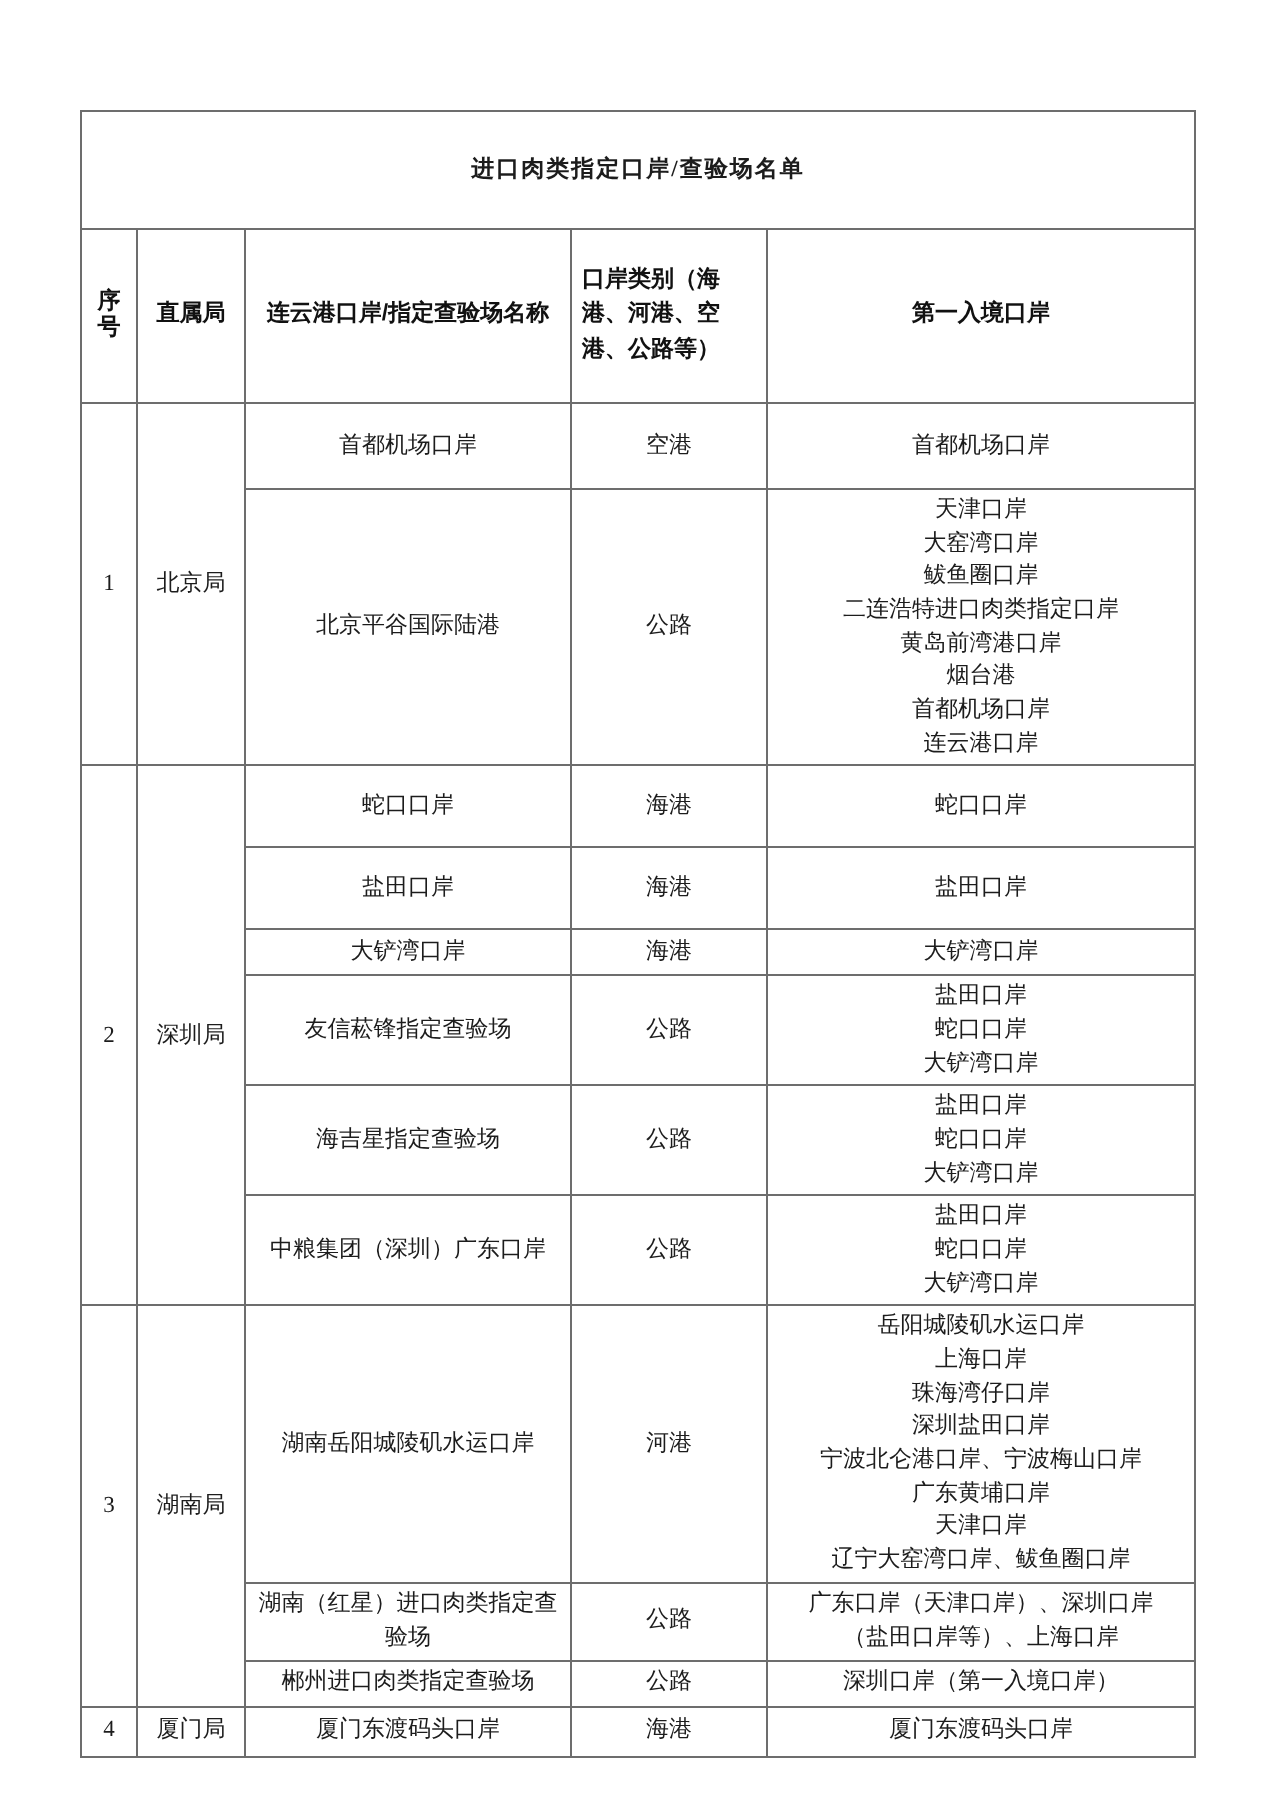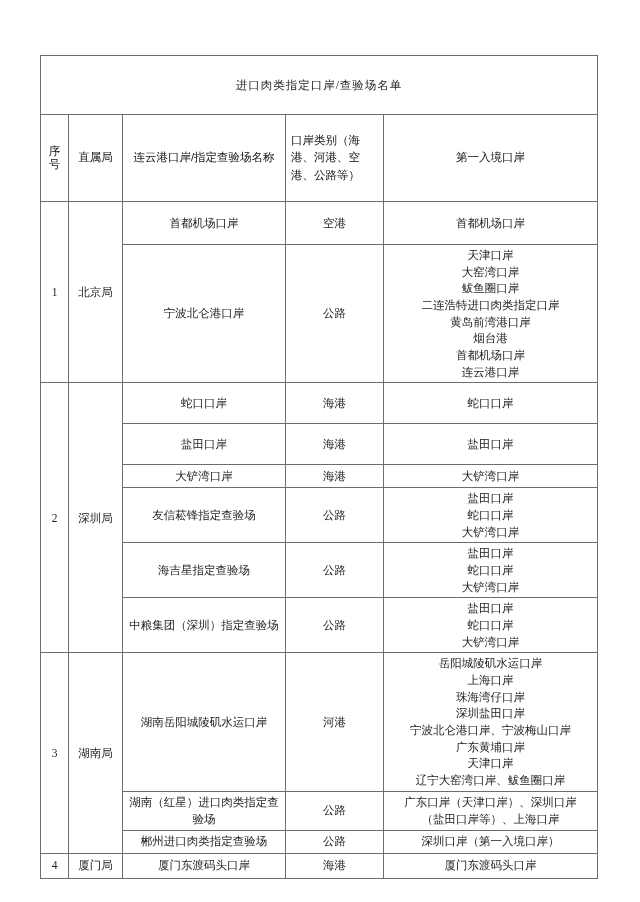--- a/index.html
+++ b/index.html
@@ -38,29 +38,29 @@
     line-height: 1.45;
     font-family: "Liberation Serif", "DejaVu Serif", serif;
     color: #1c1c1c;
   }
   
   .doc-table {
     border: 1px solid #4a4a4a;
   }
   .title-cell {
     font-family: "Liberation Sans", "DejaVu Sans", sans-serif;
-    font-weight: normal;
+    font-weight: bold;
     font-size: 20px;
     letter-spacing: 1px;
     height: 54px;
     color: #111;
   }
   .hdr td {
     font-family: "Liberation Sans", "DejaVu Sans", sans-serif;
-    font-weight: normal;
+    font-weight: bold;
     font-size: 11.5px;
     line-height: 1.5;
     height: 82px;
     color: #111;
   }
   .hdr .vertical-hdr {
     font-size: 11.5px;
     line-height: 1.15;
     letter-spacing: 0;
     padding: 0 1px;
@@ -122,21 +122,21 @@
       </tr>
 
       <tr class="row-air">
         <td class="seq-cell" rowspan="2">1</td>
         <td rowspan="2">北京局</td>
         <td>首都机场口岸</td>
         <td>空港</td>
         <td>首都机场口岸</td>
       </tr>
       <tr class="row-tall-bj">
-        <td>宁波北仑港口岸</td>
+        <td>北京平谷国际陆港</td>
         <td>公路</td>
         <td class="multi">天津口岸
 大窑湾口岸
 鲅鱼圈口岸
 二连浩特进口肉类指定口岸
 黄岛前湾港口岸
 烟台港
 首都机场口岸
 连云港口岸</td>
       </tr>
@@ -166,21 +166,21 @@
 大铲湾口岸</td>
       </tr>
       <tr class="row-3line">
         <td>海吉星指定查验场</td>
         <td>公路</td>
         <td class="multi">盐田口岸
 蛇口口岸
 大铲湾口岸</td>
       </tr>
       <tr class="row-3line">
-        <td>中粮集团（深圳）指定查验场</td>
+        <td>中粮集团（深圳）广东口岸</td>
         <td>公路</td>
         <td class="multi">盐田口岸
 蛇口口岸
 大铲湾口岸</td>
       </tr>
 
       <tr class="row-hunan">
         <td class="seq-cell" rowspan="3">3</td>
         <td rowspan="3">湖南局</td>
         <td>湖南岳阳城陵矶水运口岸</td>

